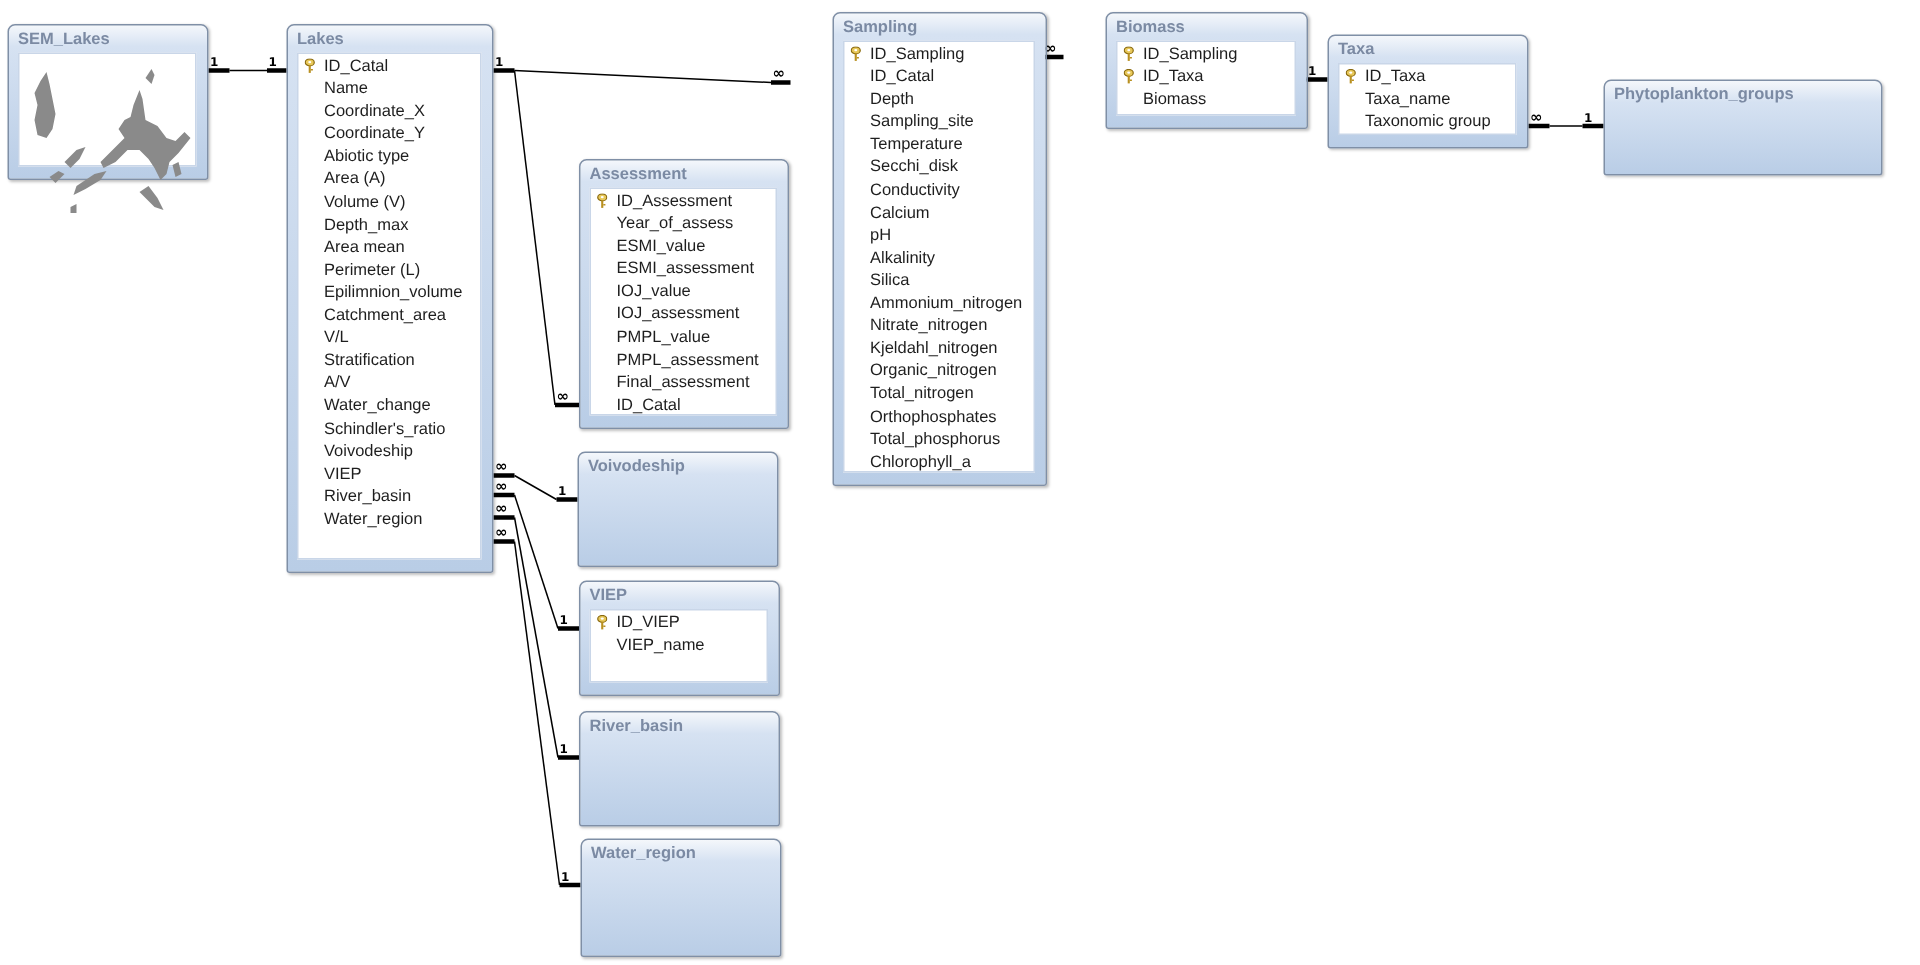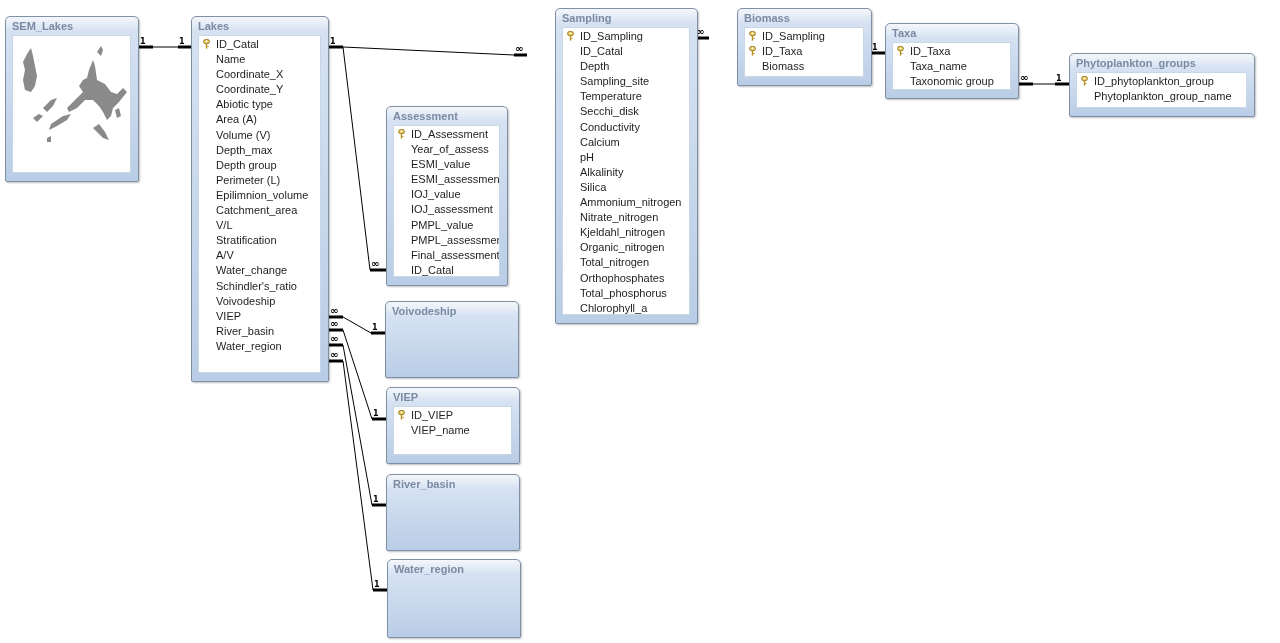--- a/index.html
+++ b/index.html
@@ -86,21 +86,21 @@
     <line x1="343" y1="345" x2="372" y2="505" stroke="#000" stroke-width="1"></line>
     <line x1="372" y1="505" x2="386" y2="505" stroke="#000" stroke-width="3"></line>
     <text x="373" y="502" font-size="8" font-weight="bold" font-family="&quot;DejaVu Sans&quot;, sans-serif">1</text>
     <line x1="329" y1="361" x2="343" y2="361" stroke="#000" stroke-width="3"></line>
     <text x="330" y="358" font-size="10" font-weight="bold" font-family="&quot;DejaVu Sans&quot;, sans-serif">∞</text>
     <line x1="343" y1="361" x2="373" y2="590" stroke="#000" stroke-width="1"></line>
     <line x1="373" y1="590" x2="387" y2="590" stroke="#000" stroke-width="3"></line>
     <text x="374" y="587" font-size="8" font-weight="bold" font-family="&quot;DejaVu Sans&quot;, sans-serif">1</text>
   </svg>
 
-<div class="tbl" style="left:5px;top:16px;width:134px;height:166px;">
+<div class="tbl" style="left:5px;top:16px;width:134px;height:104px;">
   <span class="ttl">SEM_Lakes</span>
   <div class="img-body">
     <svg width="118" height="106" viewBox="0 0 118 106">
       <g fill="#8a8a8a">
         <path d="M14 18 L18 12 L20 20 L22 30 L24 40 L22 50 L18 56 L12 54 L10 44 L12 34 L10 26 Z"></path>
         <path d="M76 34 L80 24 L82 30 L84 44 L92 48 L98 56 L104 58 L110 52 L114 56 L106 66 L100 72 L98 80 L94 84 L90 76 L86 70 L80 64 L72 64 L64 72 L56 76 L54 72 L62 64 L70 56 L66 50 L70 44 L74 42 Z"></path>
         <path d="M84 16 L88 10 L90 14 L88 20 Z"></path>
         <path d="M30 72 L38 64 L44 62 L40 70 L34 76 Z"></path>
         <path d="M20 82 L26 78 L30 80 L24 86 Z"></path>
         <path d="M38 88 L50 80 L58 78 L54 84 L44 90 L36 94 Z"></path>
@@ -123,37 +123,37 @@
               <rect x="2.8" y="4.6" width="1.4" height="5" fill="#b89020"></rect>
               <rect x="4.2" y="7" width="1.4" height="1" fill="#b89020"></rect>
             </svg><span>ID_Catal</span></li>
           <li><span>Name</span></li>
           <li><span>Coordinate_X</span></li>
           <li><span>Coordinate_Y</span></li>
           <li><span>Abiotic type</span></li>
           <li><span>Area (A)</span></li>
           <li><span>Volume (V)</span></li>
           <li><span>Depth_max</span></li>
-          <li><span>Depth  group</span></li>
+          <li><span>Area  mean</span></li>
           <li><span>Perimeter (L)</span></li>
           <li><span>Epilimnion_volume</span></li>
           <li><span>Catchment_area</span></li>
           <li><span>V/L</span></li>
           <li><span>Stratification</span></li>
           <li><span>A/V</span></li>
           <li><span>Water_change</span></li>
           <li><span>Schindler's_ratio</span></li>
           <li><span>Voivodeship</span></li>
           <li><span>VIEP</span></li>
           <li><span>River_basin</span></li>
           <li><span>Water_region</span></li>
         </ul>
       </div>
     </div>
-    <div class="tbl" style="left: 386px; top: 106px; width: 122px; height: 180px;">
+    <div class="tbl" style="left: 386px; top: 106px; width: 140px; height: 180px;">
       <span class="ttl">Assessment</span>
       <div class="body">
         <ul>
           <li class="pk"><svg class="key" viewBox="0 0 7 10">
               <ellipse cx="3.5" cy="2.6" rx="3" ry="2.3" fill="#e8c85a" stroke="#8a6a10" stroke-width="0.8"></ellipse>
               <ellipse cx="3.5" cy="2.4" rx="1" ry="0.8" fill="#fff"></ellipse>
               <rect x="2.8" y="4.6" width="1.4" height="5" fill="#b89020"></rect>
               <rect x="4.2" y="7" width="1.4" height="1" fill="#b89020"></rect>
             </svg><span>ID_Assessment</span></li>
           <li><span>Year_of_assess</span></li>
@@ -229,31 +229,20 @@
               <rect x="2.8" y="4.6" width="1.4" height="5" fill="#b89020"></rect>
               <rect x="4.2" y="7" width="1.4" height="1" fill="#b89020"></rect>
             </svg><span>ID_Taxa</span></li>
           <li><span>Taxa_name</span></li>
           <li><span>Taxonomic group</span></li>
         </ul>
       </div>
     </div>
     <div class="tbl" style="left: 1069px; top: 53px; width: 186px; height: 64px;">
       <span class="ttl">Phytoplankton_groups</span>
-      <div class="body">
-        <ul>
-          <li class="pk"><svg class="key" viewBox="0 0 7 10">
-              <ellipse cx="3.5" cy="2.6" rx="3" ry="2.3" fill="#e8c85a" stroke="#8a6a10" stroke-width="0.8"></ellipse>
-              <ellipse cx="3.5" cy="2.4" rx="1" ry="0.8" fill="#fff"></ellipse>
-              <rect x="2.8" y="4.6" width="1.4" height="5" fill="#b89020"></rect>
-              <rect x="4.2" y="7" width="1.4" height="1" fill="#b89020"></rect>
-            </svg><span>ID_phytoplankton_group</span></li>
-          <li><span>Phytoplankton_group_name</span></li>
-        </ul>
-      </div>
     </div>
     <div class="tbl" style="left: 385px; top: 301px; width: 134px; height: 77px;">
       <span class="ttl">Voivodeship</span>
     </div>
     <div class="tbl" style="left: 386px; top: 387px; width: 134px; height: 77px;">
       <span class="ttl">VIEP</span>
       <div class="body">
         <ul>
           <li class="pk"><svg class="key" viewBox="0 0 7 10">
               <ellipse cx="3.5" cy="2.6" rx="3" ry="2.3" fill="#e8c85a" stroke="#8a6a10" stroke-width="0.8"></ellipse>

